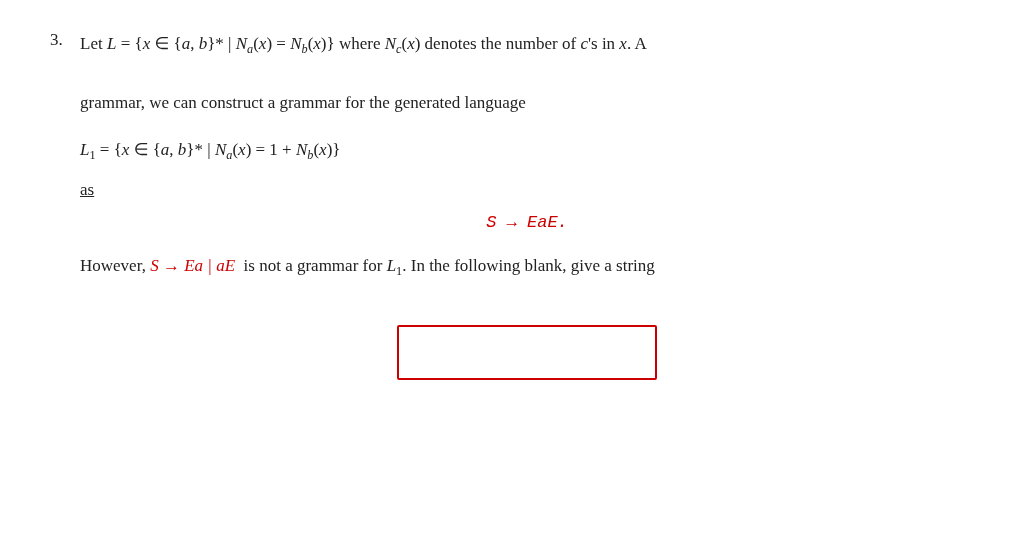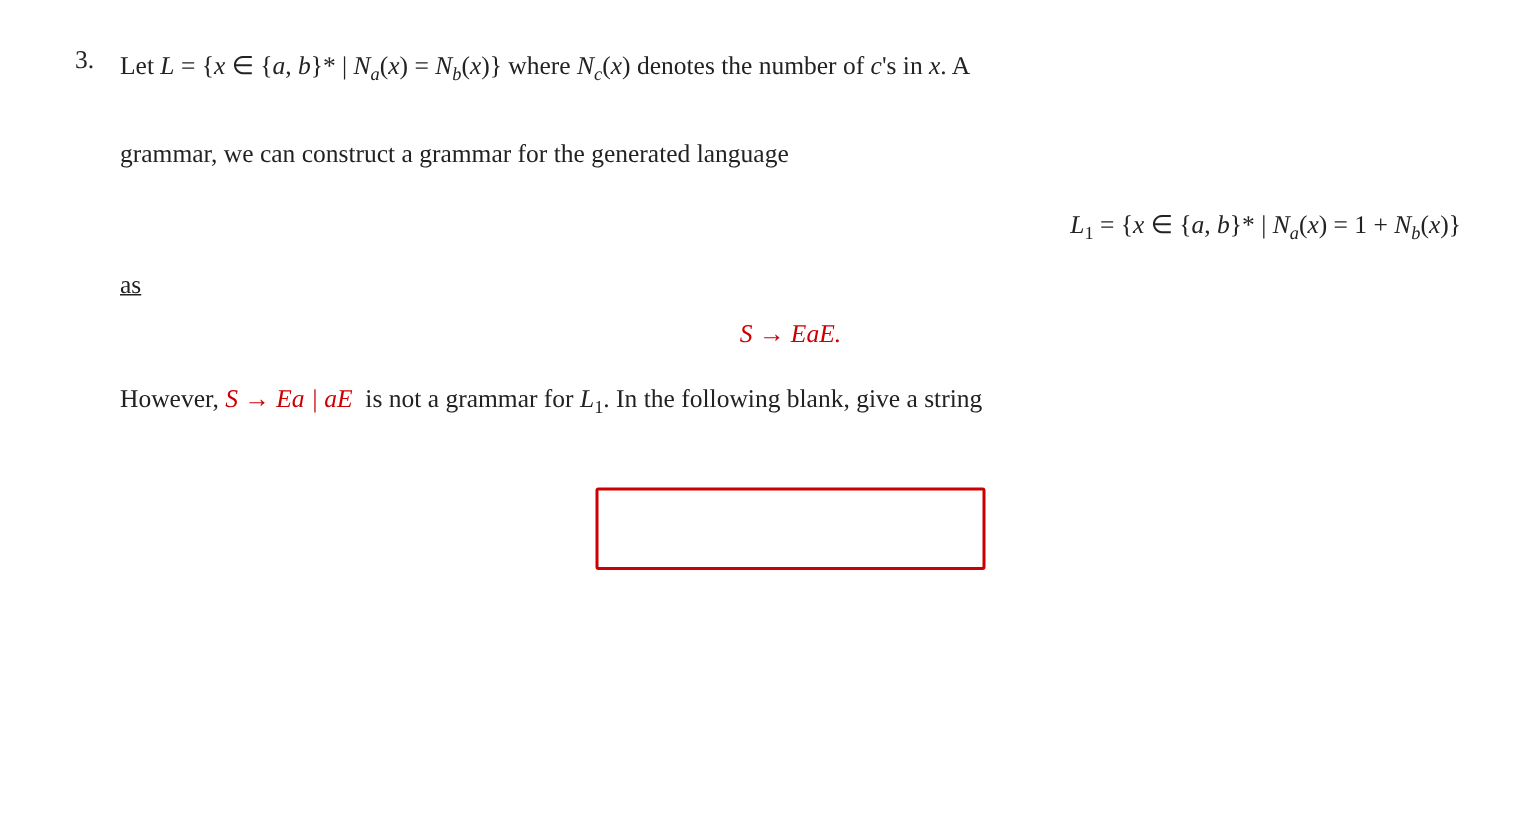--- a/index.html
+++ b/index.html
@@ -32,35 +32,36 @@
     }
     .math-red {
       color: #cc0000;
       font-style: italic;
     }
     .math-italic {
       font-style: italic;
     }
     .centered-math {
       display: flex;
-      justify-content: flex-end;
+      justify-content: flex-start;
       margin: 18px 0 10px 0;
     }
     .centered-math-inner {
       font-size: 17px;
     }
     .as-label {
       margin: 10px 0 4px 0;
       font-size: 17px;
       text-decoration: underline;
     }
     .centered-red {
       display: flex;
       justify-content: center;
       margin: 4px 0 14px 0;
+      font-family: Liberation Mono, monospace;
     }
     .answer-box-row {
       display: flex;
       justify-content: center;
       margin-top: 14px;
     }
     .answer-box {
       width: 260px;
       height: 55px;
       border: 2.5px solid #cc0000;

